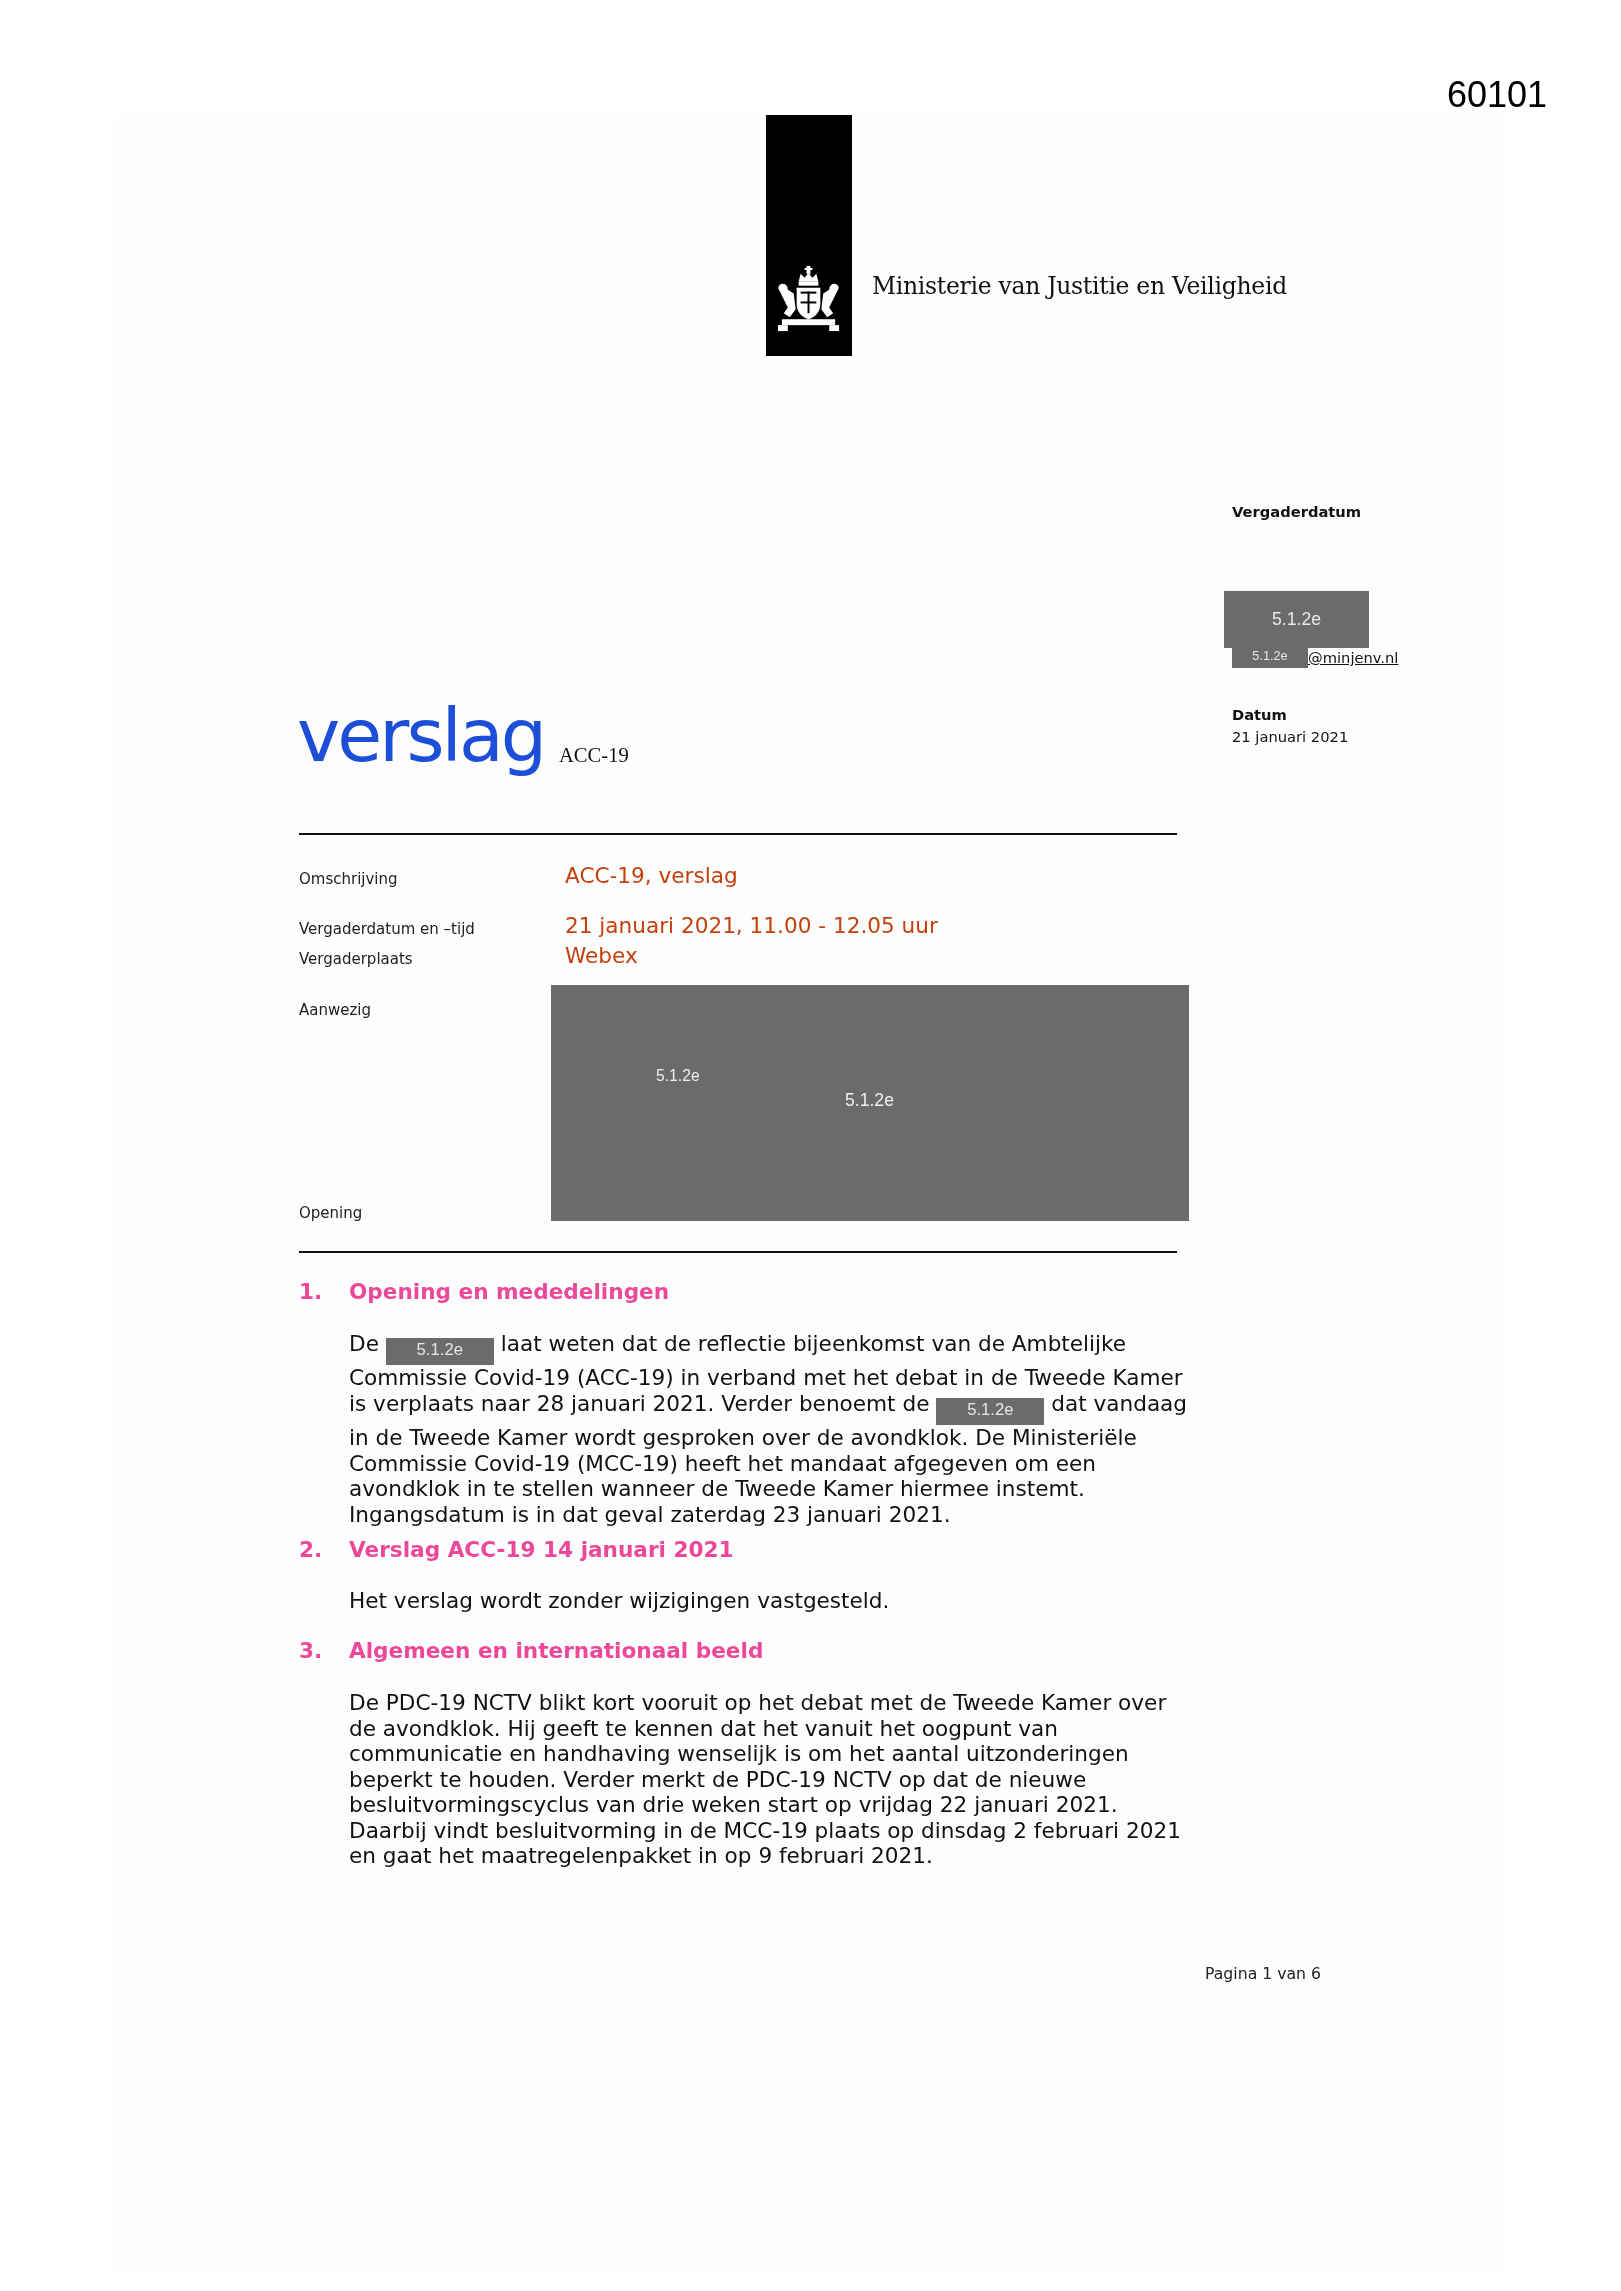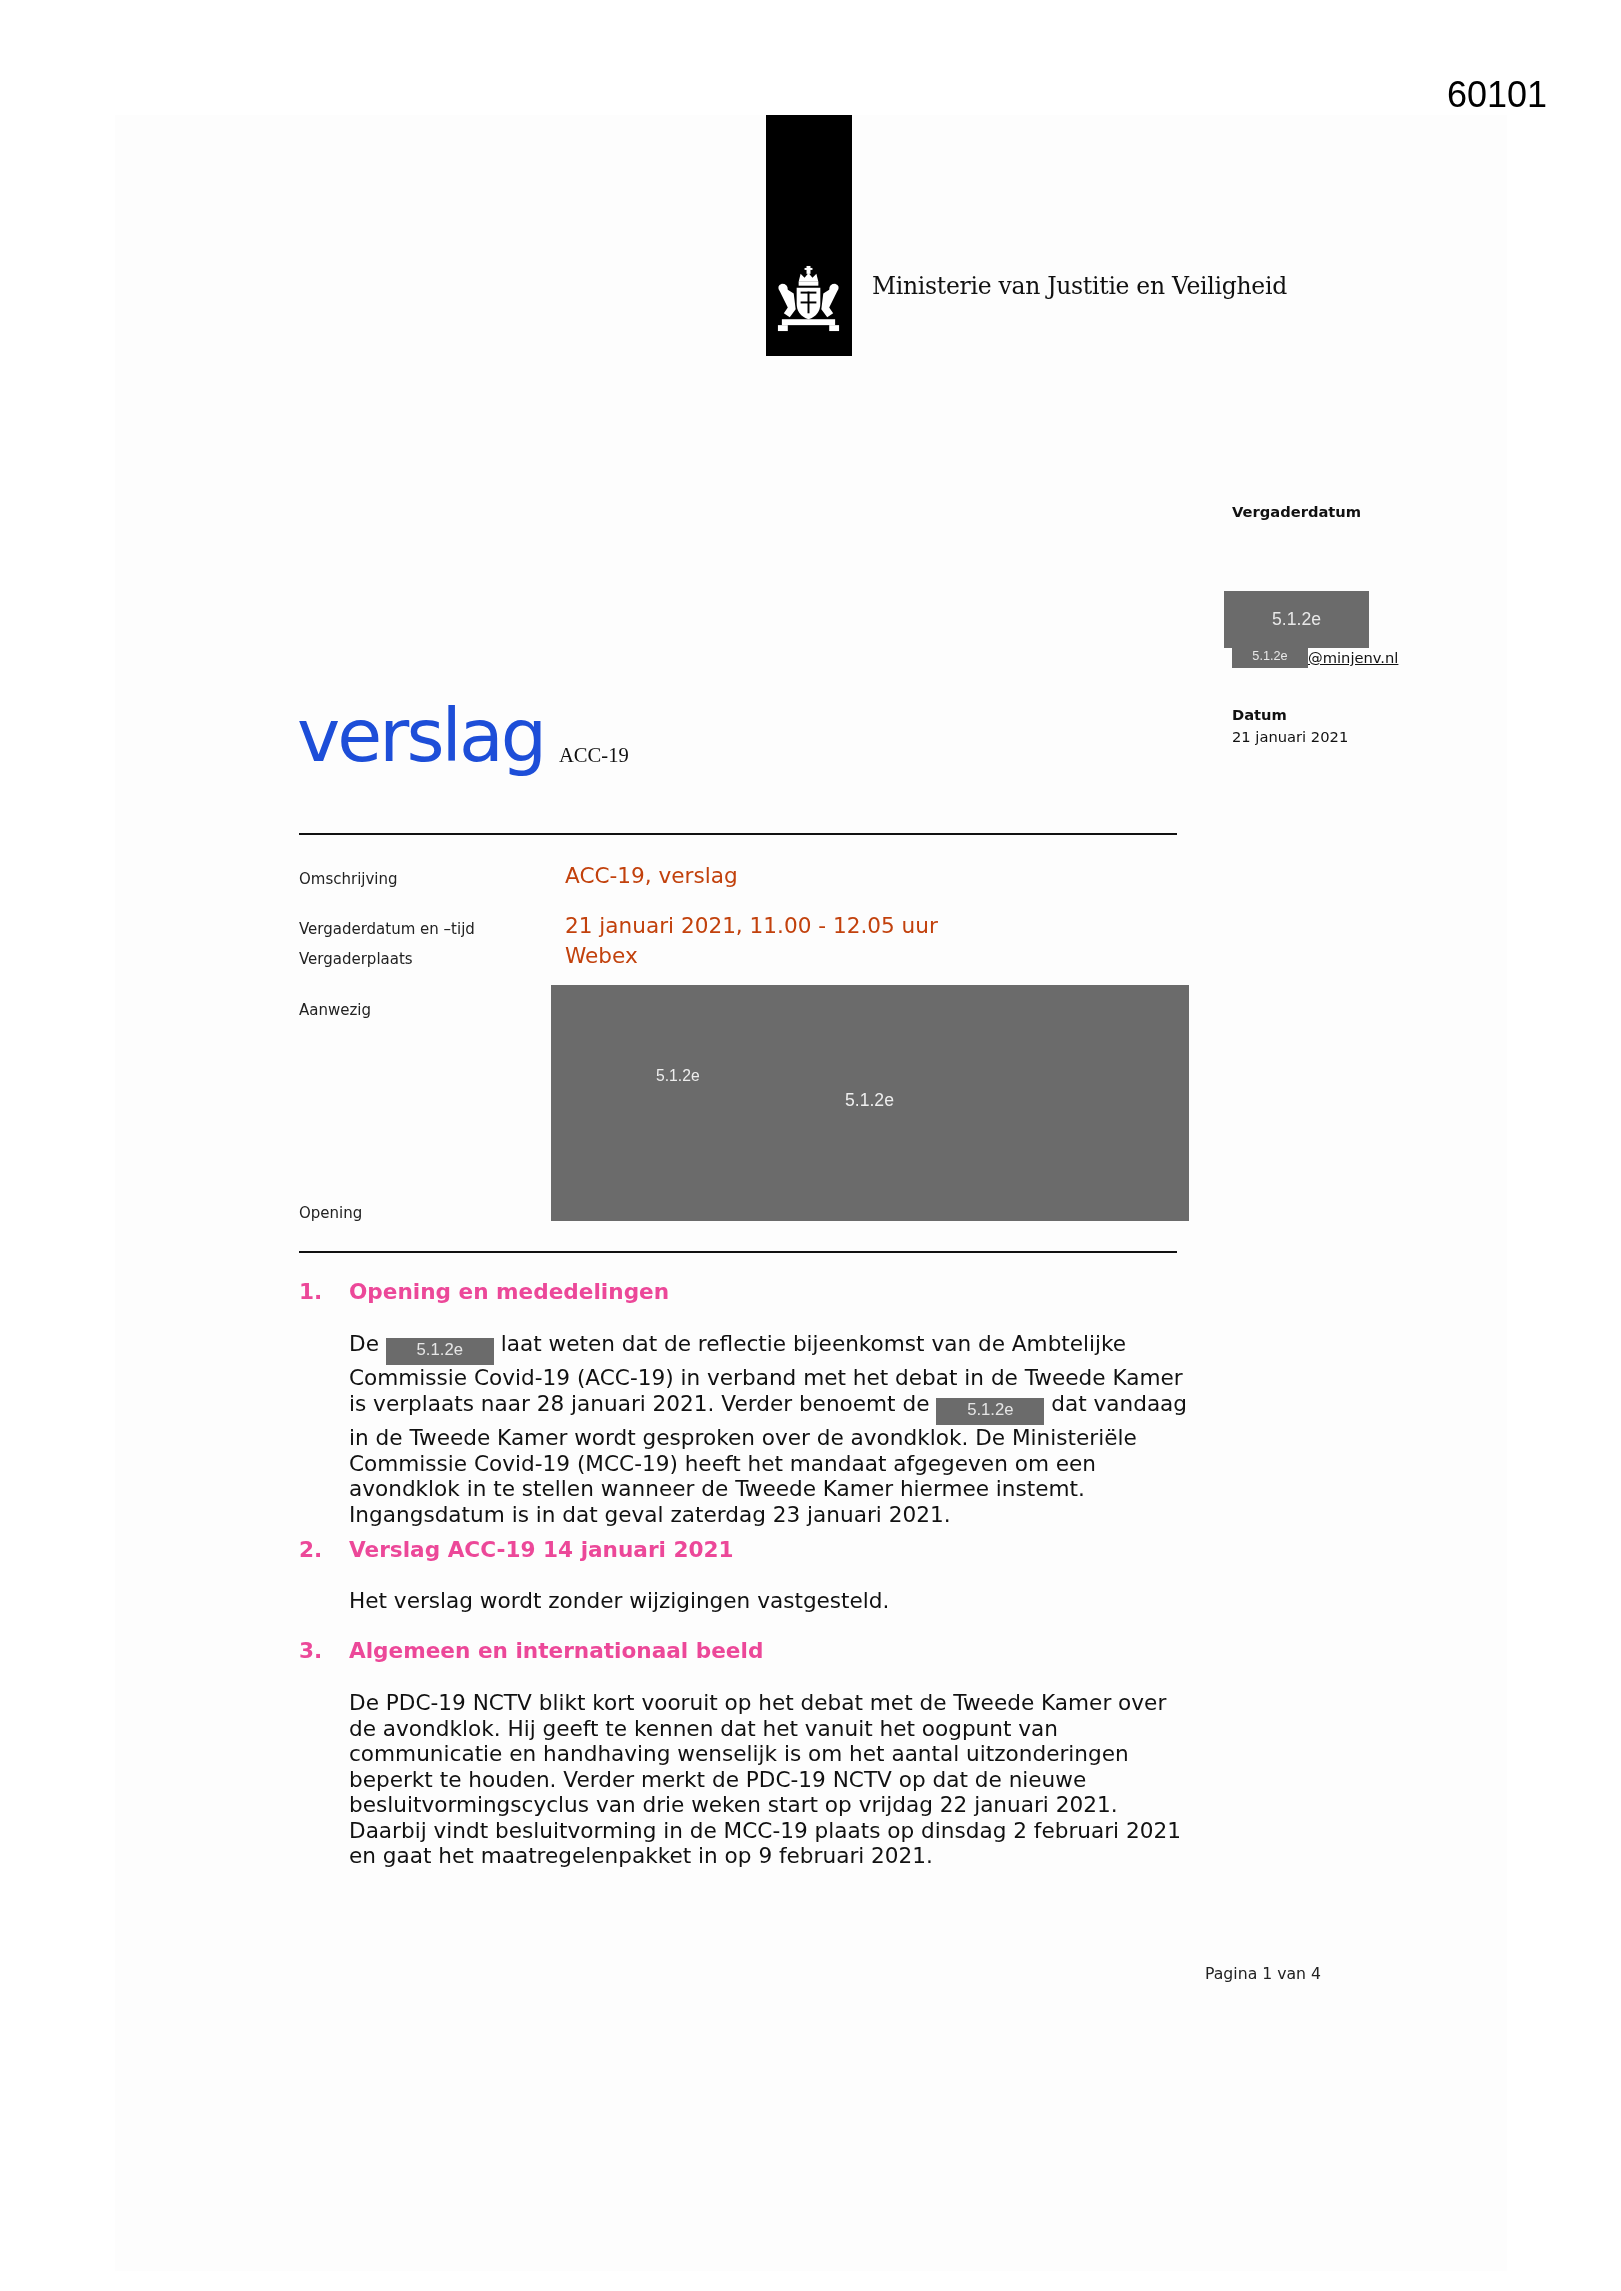--- a/index.html
+++ b/index.html
@@ -200,14 +200,14 @@
 <div class="section-head" style="top:1537px">
   <span class="num">2.</span><span>Verslag ACC-19 14 januari 2021</span>
 </div>
 <div class="section-body" style="top:1588px">Het verslag wordt zonder wijzigingen vastgesteld.</div>
 
 <div class="section-head" style="top:1638px">
   <span class="num">3.</span><span>Algemeen en internationaal beeld</span>
 </div>
 <div class="section-body" style="top:1690px">De PDC-19 NCTV blikt kort vooruit op het debat met de Tweede Kamer over de avondklok. Hij geeft te kennen dat het vanuit het oogpunt van communicatie en handhaving wenselijk is om het aantal uitzonderingen beperkt te houden. Verder merkt de PDC-19 NCTV op dat de nieuwe besluitvormingscyclus van drie weken start op vrijdag 22 januari 2021. Daarbij vindt besluitvorming in de MCC-19 plaats op dinsdag 2 februari 2021 en gaat het maatregelenpakket in op 9 februari 2021.</div>
 
-<div class="page-footer">Pagina 1 van 4</div>
+<div class="page-footer">Pagina 1 van 6</div>
 
 
 </body></html>

